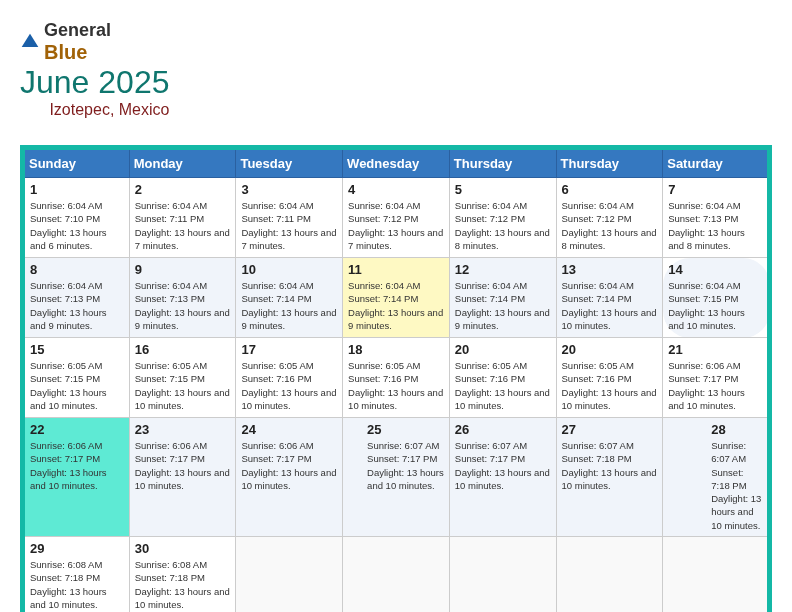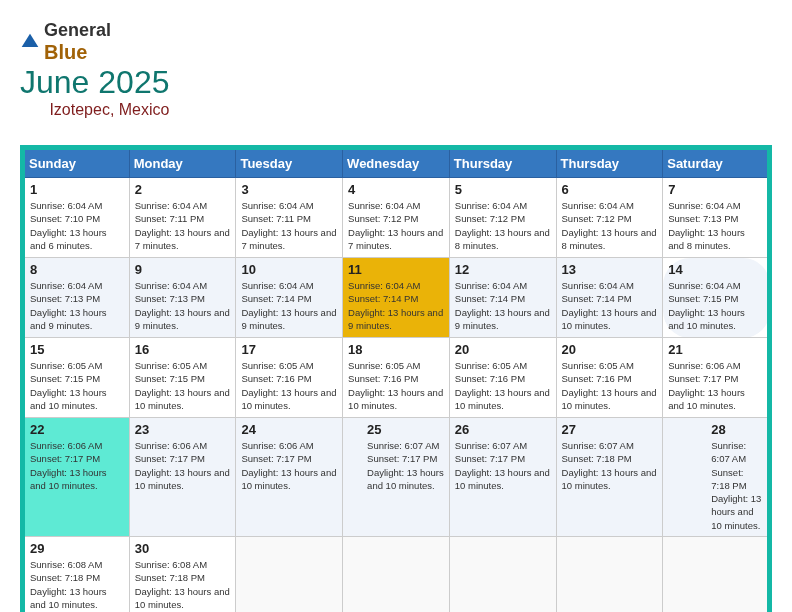--- a/index.html
+++ b/index.html
@@ -159,21 +159,21 @@
         <span class="day-info">Sunrise: 6:04 AM<br>Sunset: 7:13 PM<br>Daylight: 13 hours and 9 minutes.</span>
       </td>
         <td style="background: rgb(240, 244, 250);">
         <span class="day-number">9</span>
         <span class="day-info">Sunrise: 6:04 AM<br>Sunset: 7:13 PM<br>Daylight: 13 hours and 9 minutes.</span>
       </td>
         <td style="background: rgb(240, 244, 250);">
         <span class="day-number">10</span>
         <span class="day-info">Sunrise: 6:04 AM<br>Sunset: 7:14 PM<br>Daylight: 13 hours and 9 minutes.</span>
       </td>
-        <td style="background: #eab308;">
+        <td style="background: #fef9c3;">
         <span class="day-number">11</span>
         <span class="day-info">Sunrise: 6:04 AM<br>Sunset: 7:14 PM<br>Daylight: 13 hours and 9 minutes.</span>
       </td>
         <td style="background: rgb(240, 244, 250);">
         <span class="day-number">12</span>
         <span class="day-info">Sunrise: 6:04 AM<br>Sunset: 7:14 PM<br>Daylight: 13 hours and 9 minutes.</span>
       </td>
         <td style="background: rgb(240, 244, 250);">
         <span class="day-number">13</span>
         <span class="day-info">Sunrise: 6:04 AM<br>Sunset: 7:14 PM<br>Daylight: 13 hours and 10 minutes.</span>

